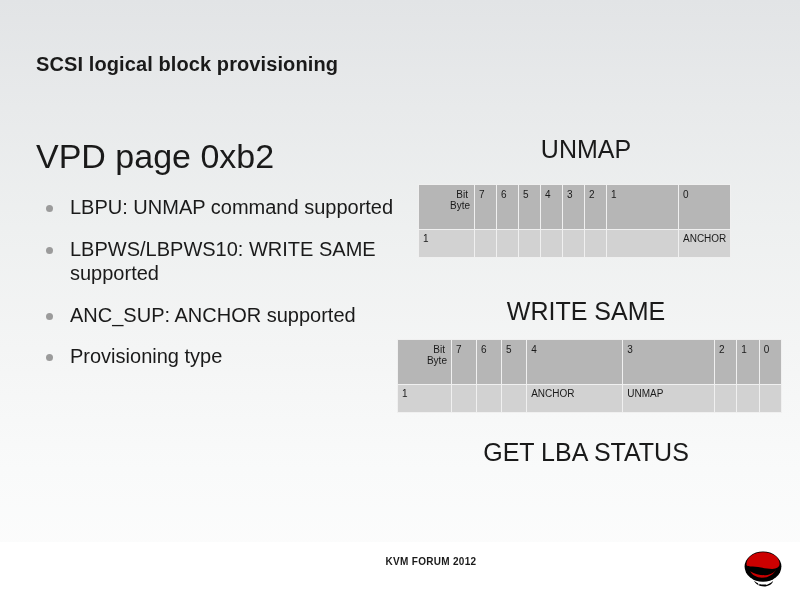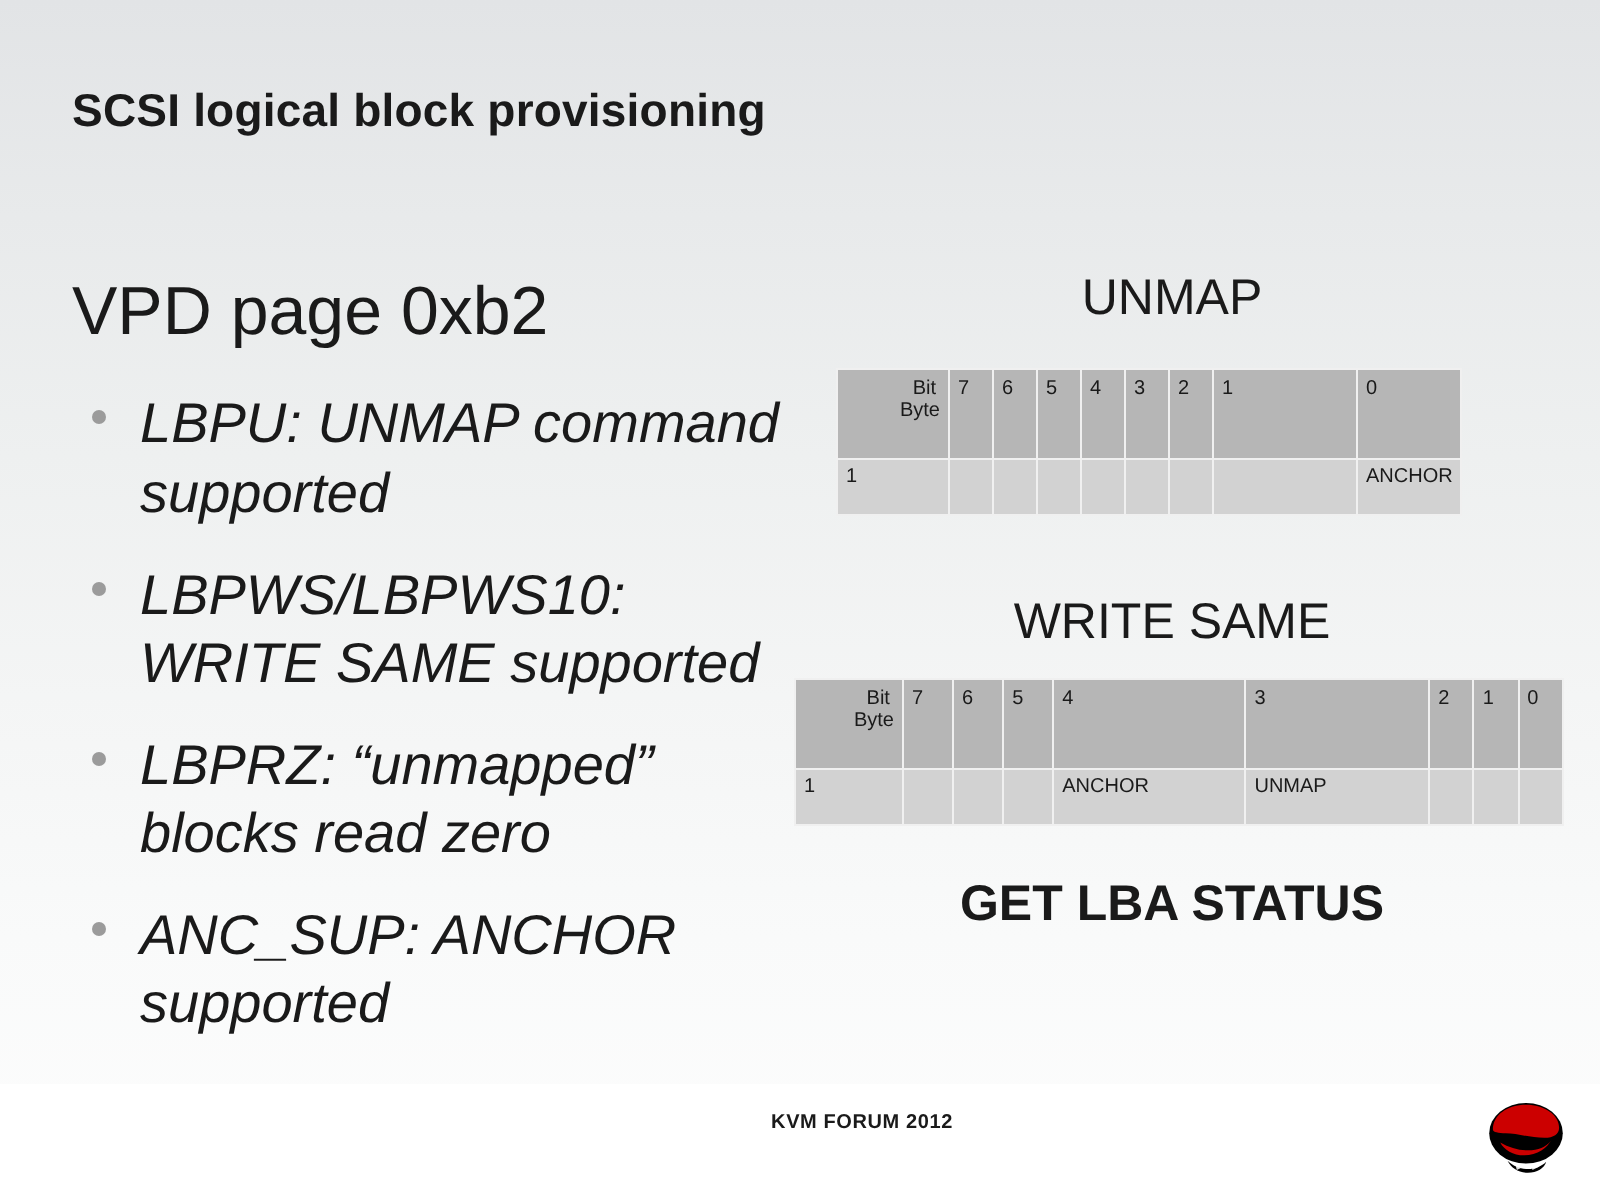--- a/index.html
+++ b/index.html
@@ -26,22 +26,22 @@
         #eef0f0 38%,
         #f4f5f5 58%,
         #f9fafa 78%,
         #fdfdfd 100%);
   }
 
   
   .slide-title {
     position: absolute;
     left: 36px;
-    top: 42px;
-    font-size: 23px;
+    top: 53px;
+    font-size: 20px;
     font-weight: bold;
     color: #1a1a1a;
     letter-spacing: 0.1px;
     white-space: nowrap;
   }
 
   
   .left-col {
     position: absolute;
     left: 36px;
@@ -55,25 +55,24 @@
     margin-bottom: 20px;
   }
   .bullet-list {
     list-style: none;
     margin: 0;
     padding: 0;
   }
   .bullet-item {
     position: relative;
     padding-left: 34px;
-    font-size: 28px;
+    font-size: 20px;
     color: #1a1a1a;
     line-height: 1.22;
     margin-bottom: 17px;
-    font-style: italic;
   }
   .bullet-dot {
     position: absolute;
     left: 10px;
     top: 10px;
     width: 7px;
     height: 7px;
     border-radius: 50%;
     background: #9b9b9b;
   }
@@ -139,21 +138,21 @@
   }
   
   .ws-table-wrap {
     position: absolute;
     left: 7px;
     top: 203px;
   }
 
   .heading-unmap { position: absolute; left: 0; top: 0; width: 392px; }
   .heading-ws    { position: absolute; left: 0; top: 162px; width: 392px; }
-  .heading-gls   { position: absolute; left: 0; top: 303px; width: 392px; font-weight: bold; }
+  .heading-gls   { position: absolute; left: 0; top: 303px; width: 392px; }
 
   
   .footer-band {
     position: absolute;
     left: 0;
     bottom: 0;
     width: 800px;
     height: 58px;
     background: #ffffff;
   }
@@ -191,25 +190,25 @@
       <li class="bullet-item">
         <span class="bullet-dot"></span>
         <span>LBPU: UNMAP command supported</span>
       </li>
       <li class="bullet-item">
         <span class="bullet-dot"></span>
         <span>LBPWS/LBPWS10: WRITE SAME supported</span>
       </li>
       <li class="bullet-item">
         <span class="bullet-dot"></span>
-        <span>LBPRZ: “unmapped” blocks read zero</span>
+        <span>ANC_SUP: ANCHOR supported</span>
       </li>
       <li class="bullet-item">
         <span class="bullet-dot"></span>
-        <span>ANC_SUP: ANCHOR supported</span>
+        <span>Provisioning type</span>
       </li>
     </ul>
   </div>
 
   <div class="right-col">
 
     <div class="cmd-heading heading-unmap">UNMAP</div>
 
     <div class="unmap-table-wrap">
       <table class="bit-table" id="unmap-table">

